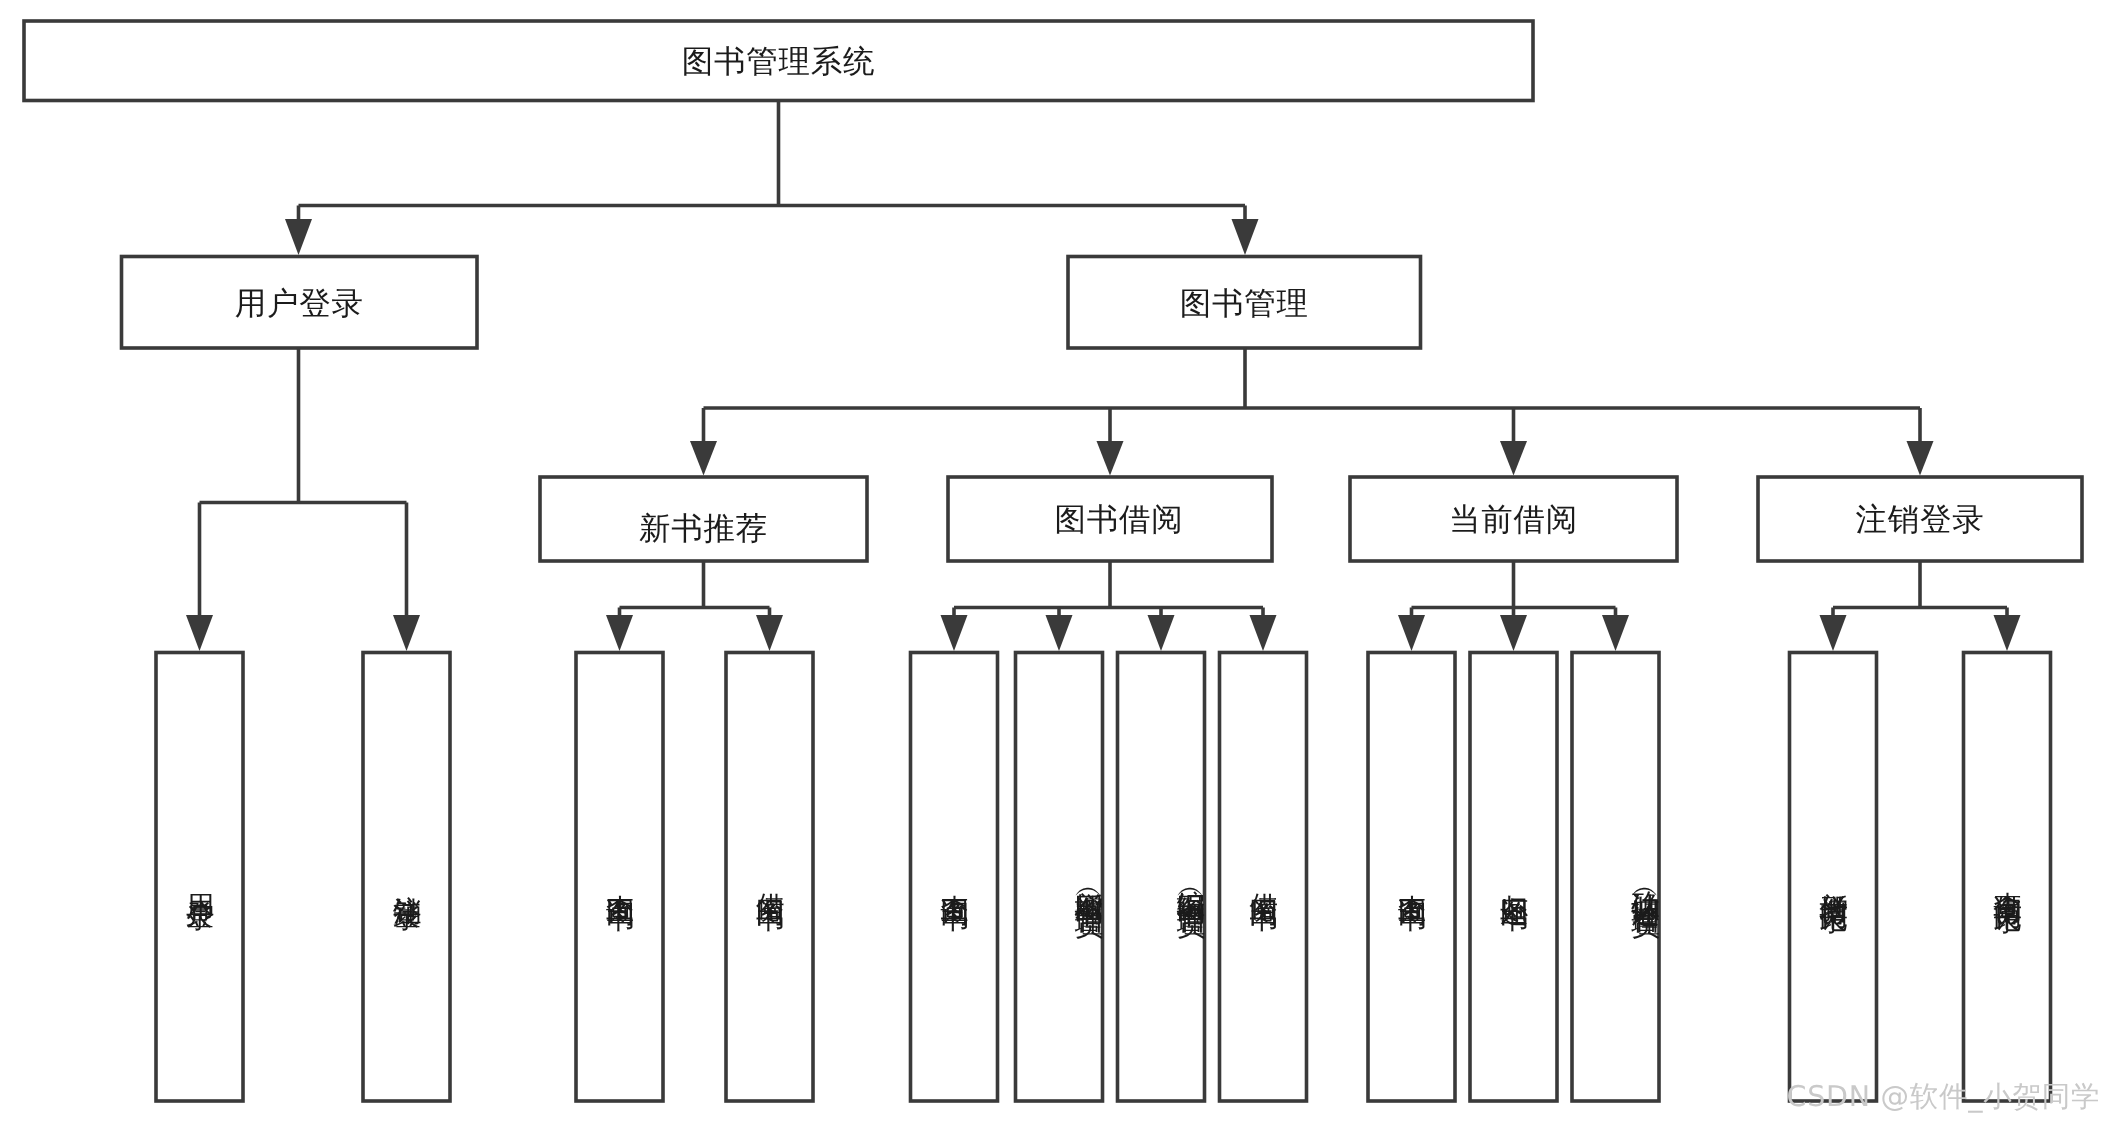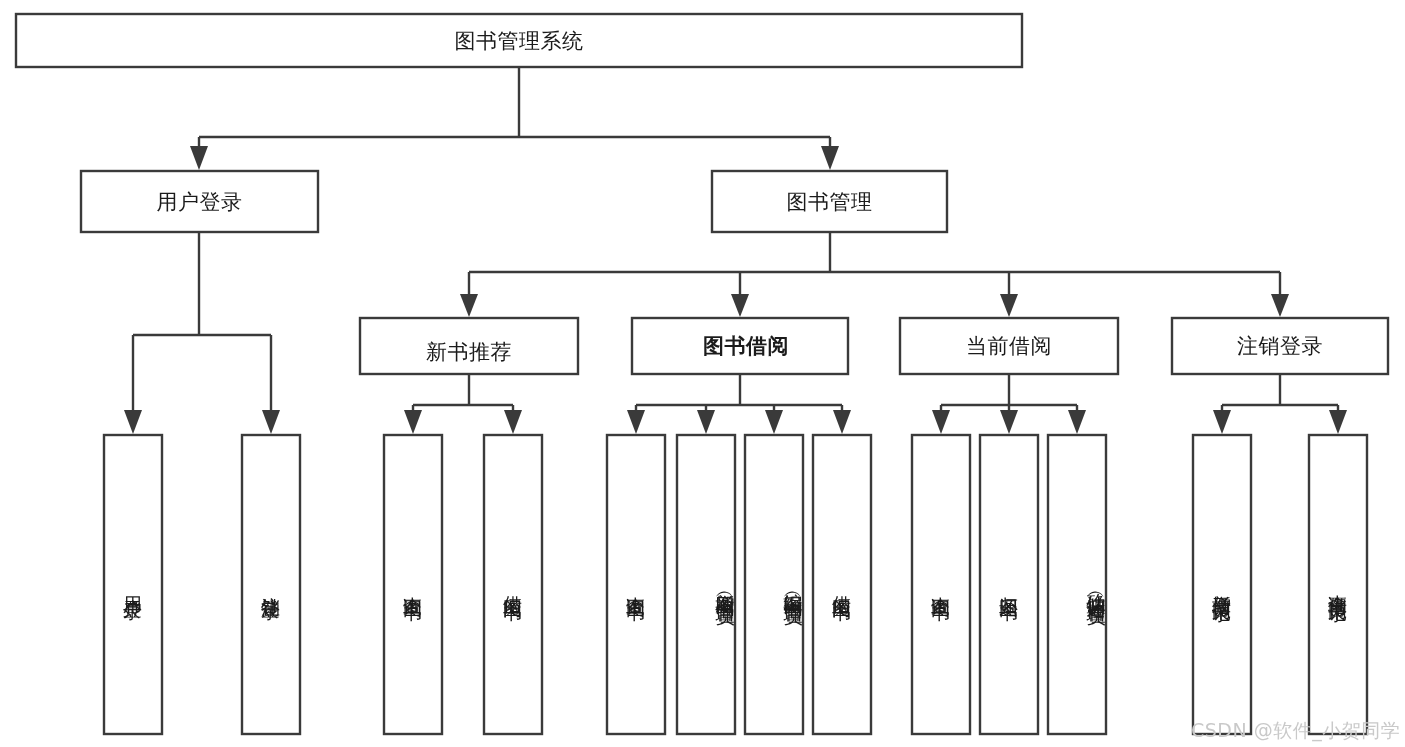--- a/index.html
+++ b/index.html
@@ -175,21 +175,21 @@
     <rect class="node-box" x="1193" y="435" width="58" height="299"></rect>
     <rect class="node-box" x="1309" y="435" width="58" height="299"></rect>
   </svg>
 
   <div class="node-label-h" style="left:16px; top:14px; width:1006px; height:53px; font-size:21px;">图书管理系统</div>
 
   <div class="node-label-h" style="left:81px; top:171px; width:237px; height:61px;">用户登录</div>
   <div class="node-label-h" style="left:712px; top:171px; width:235px; height:61px;">图书管理</div>
 
   <div class="node-label-h" style="left:360px; top:318px; width:218px; height:68px;">新书推荐</div>
-  <div class="node-label-h" style="left:632px; top:318px; width:228px; height:56px;font-weight:bold;">图书借阅</div>
+  <div class="node-label-h" style="left:632px; top:318px; width:228px; height:56px;">图书借阅</div>
   <div class="node-label-h" style="left:900px; top:318px; width:218px; height:56px;">当前借阅</div>
   <div class="node-label-h" style="left:1172px; top:318px; width:216px; height:56px;">注销登录</div>
 
   <div class="node-label-v centered" style="left:104px; top:435px; width:58px; height:299px;">用户登录</div>
   <div class="node-label-v centered" style="left:242px; top:435px; width:58px; height:299px;">注销登录</div>
 
   <div class="node-label-v centered" style="left:384px; top:435px; width:58px; height:299px;">查询图书</div>
   <div class="node-label-v centered" style="left:484px; top:435px; width:58px; height:299px;">借阅图书</div>
 
   <div class="node-label-v centered" style="left:607px; top:435px; width:58px; height:299px;">查询图书</div>

